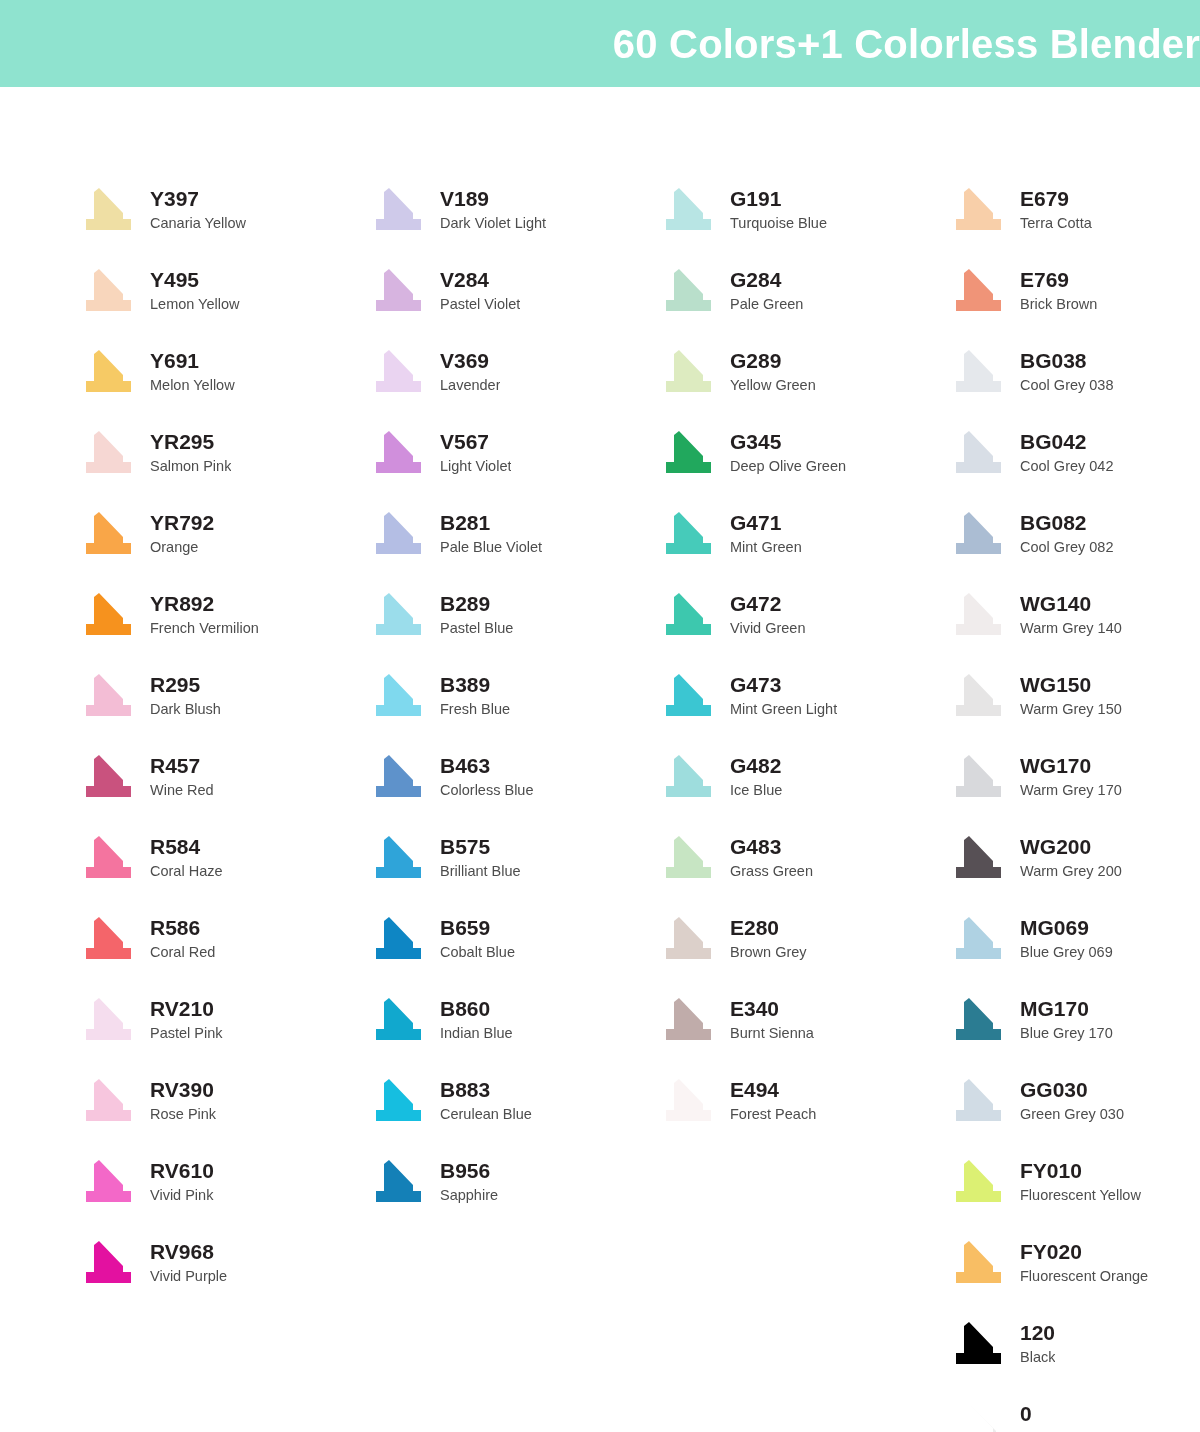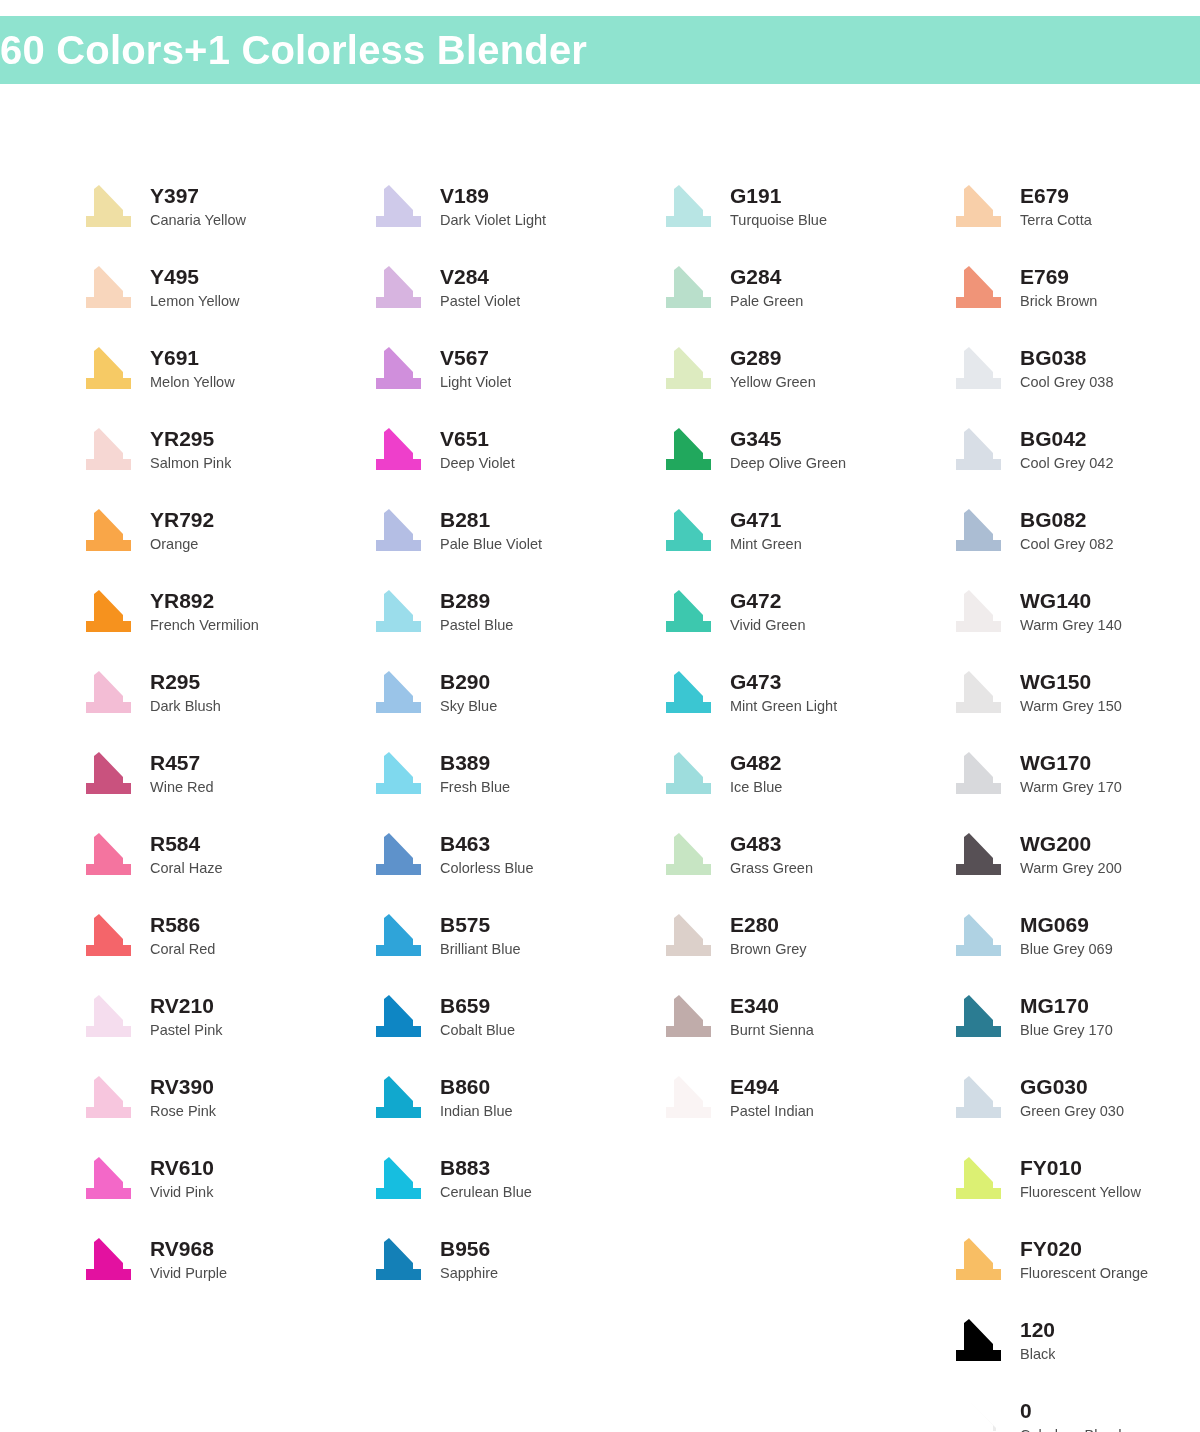--- a/index.html
+++ b/index.html
@@ -12,26 +12,25 @@
     width: 1200px;
     height: 1432px;
     background: #ffffff;
     font-family: "Liberation Sans", "DejaVu Sans", sans-serif;
     overflow: hidden;
   }
 
   
   .banner {
     width: 1200px;
-    height: 68px;
+    height: 87px;
     background: #8FE3CF;
     display: flex;
     align-items: center;
-    justify-content: flex-start;
-    margin-top: 16px;
+    justify-content: flex-end;
   }
   .banner-title {
     color: #ffffff;
     font-size: 40px;
     font-weight: bold;
     letter-spacing: 0.2px;
     line-height: 1;
     white-space: nowrap;
   }
 
@@ -279,42 +278,42 @@
             </svg>
           </div>
           <div class="labels">
             <div class="code">V284</div>
             <div class="cname">Pastel Violet</div>
           </div>
         </div>
         <div class="swatch-row">
           <div class="nib-wrap">
             <svg class="nib" viewBox="0 0 52 50">
+              <path d="M14 3 L38 28 L38 34 L46 34 L46 45 L1 45 L1 34 L9 34 L9 7 Z" fill="#EAD4F1"></path>
+            </svg>
+          </div>
+          <div class="labels">
+            <div class="code">V369</div>
+            <div class="cname">Lavender</div>
+          </div>
+        </div>
+        <div class="swatch-row">
+          <div class="nib-wrap">
+            <svg class="nib" viewBox="0 0 52 50">
               <path d="M14 3 L38 28 L38 34 L46 34 L46 45 L1 45 L1 34 L9 34 L9 7 Z" fill="#D08FDC"></path>
             </svg>
           </div>
           <div class="labels">
             <div class="code">V567</div>
             <div class="cname">Light Violet</div>
           </div>
         </div>
         <div class="swatch-row">
           <div class="nib-wrap">
             <svg class="nib" viewBox="0 0 52 50">
-              <path d="M14 3 L38 28 L38 34 L46 34 L46 45 L1 45 L1 34 L9 34 L9 7 Z" fill="#EE3FCB"></path>
-            </svg>
-          </div>
-          <div class="labels">
-            <div class="code">V651</div>
-            <div class="cname">Deep Violet</div>
-          </div>
-        </div>
-        <div class="swatch-row">
-          <div class="nib-wrap">
-            <svg class="nib" viewBox="0 0 52 50">
               <path d="M14 3 L38 28 L38 34 L46 34 L46 45 L1 45 L1 34 L9 34 L9 7 Z" fill="#B4BEE4"></path>
             </svg>
           </div>
           <div class="labels">
             <div class="code">B281</div>
             <div class="cname">Pale Blue Violet</div>
           </div>
         </div>
         <div class="swatch-row">
           <div class="nib-wrap">
@@ -323,31 +322,20 @@
             </svg>
           </div>
           <div class="labels">
             <div class="code">B289</div>
             <div class="cname">Pastel Blue</div>
           </div>
         </div>
         <div class="swatch-row">
           <div class="nib-wrap">
             <svg class="nib" viewBox="0 0 52 50">
-              <path d="M14 3 L38 28 L38 34 L46 34 L46 45 L1 45 L1 34 L9 34 L9 7 Z" fill="#9AC4E8"></path>
-            </svg>
-          </div>
-          <div class="labels">
-            <div class="code">B290</div>
-            <div class="cname">Sky Blue</div>
-          </div>
-        </div>
-        <div class="swatch-row">
-          <div class="nib-wrap">
-            <svg class="nib" viewBox="0 0 52 50">
               <path d="M14 3 L38 28 L38 34 L46 34 L46 45 L1 45 L1 34 L9 34 L9 7 Z" fill="#7FD9EE"></path>
             </svg>
           </div>
           <div class="labels">
             <div class="code">B389</div>
             <div class="cname">Fresh Blue</div>
           </div>
         </div>
         <div class="swatch-row">
           <div class="nib-wrap">
@@ -539,21 +527,21 @@
           </div>
         </div>
         <div class="swatch-row">
           <div class="nib-wrap">
             <svg class="nib" viewBox="0 0 52 50">
               <path d="M14 3 L38 28 L38 34 L46 34 L46 45 L1 45 L1 34 L9 34 L9 7 Z" fill="#FAF4F4"></path>
             </svg>
           </div>
           <div class="labels">
             <div class="code">E494</div>
-            <div class="cname">Pastel Indian</div>
+            <div class="cname">Forest Peach</div>
           </div>
         </div>
       </div>
     <div class="col">
         <div class="swatch-row">
           <div class="nib-wrap">
             <svg class="nib" viewBox="0 0 52 50">
               <path d="M14 3 L38 28 L38 34 L46 34 L46 45 L1 45 L1 34 L9 34 L9 7 Z" fill="#F8CFA9"></path>
             </svg>
           </div>

